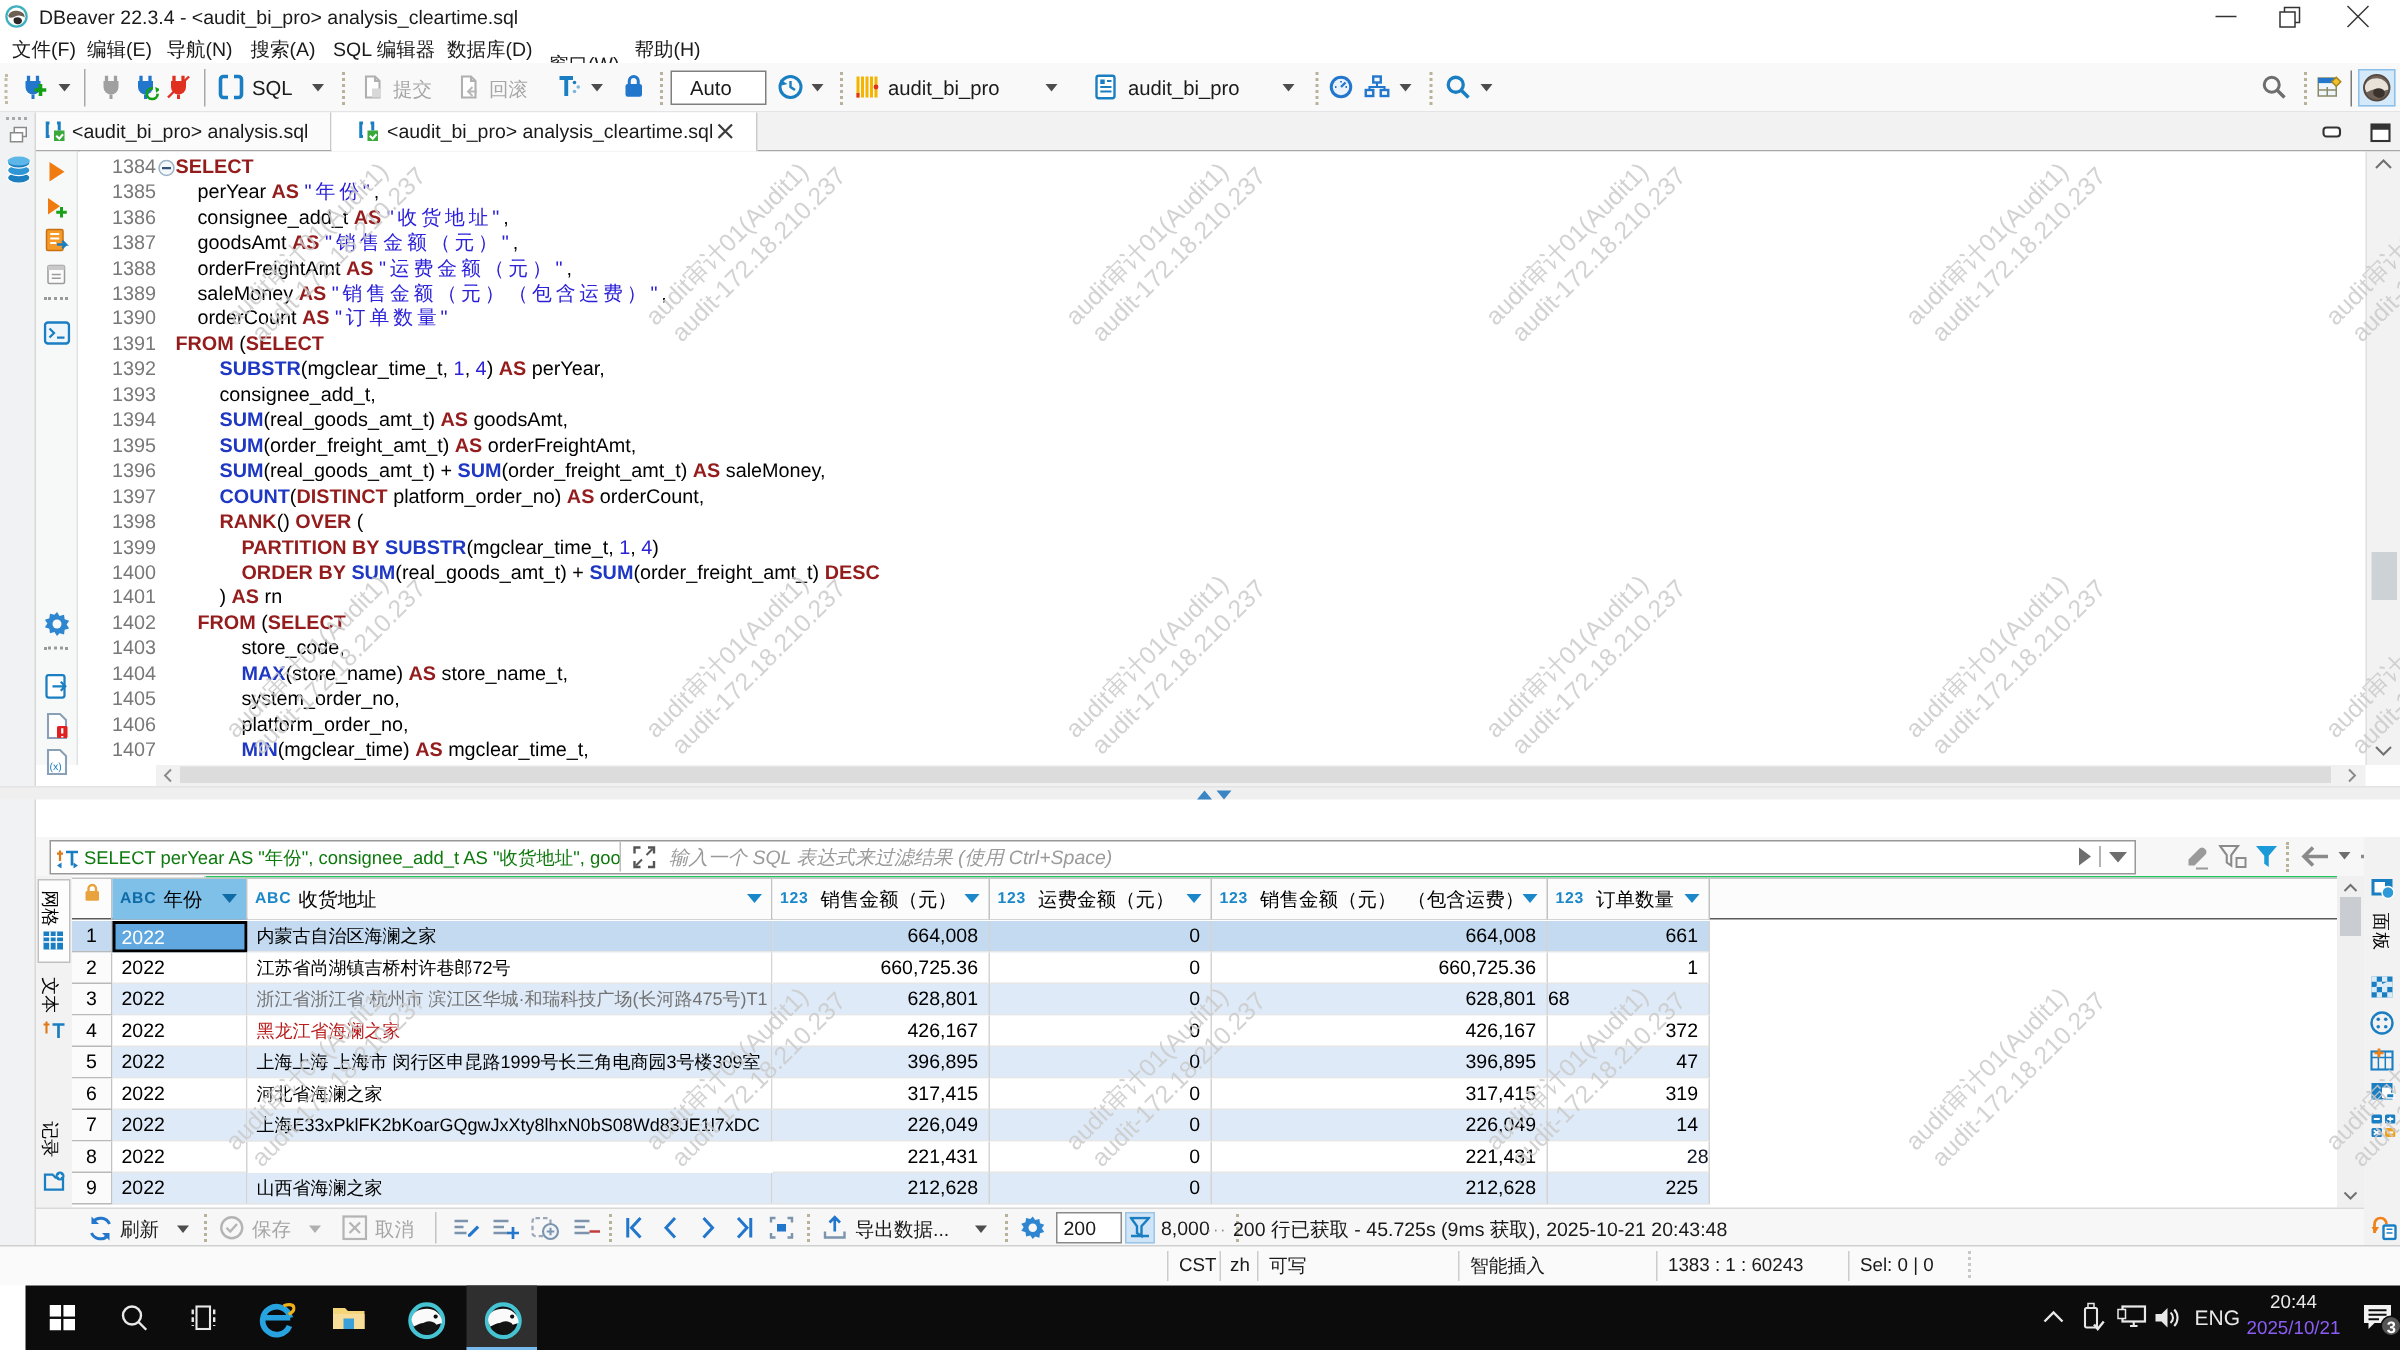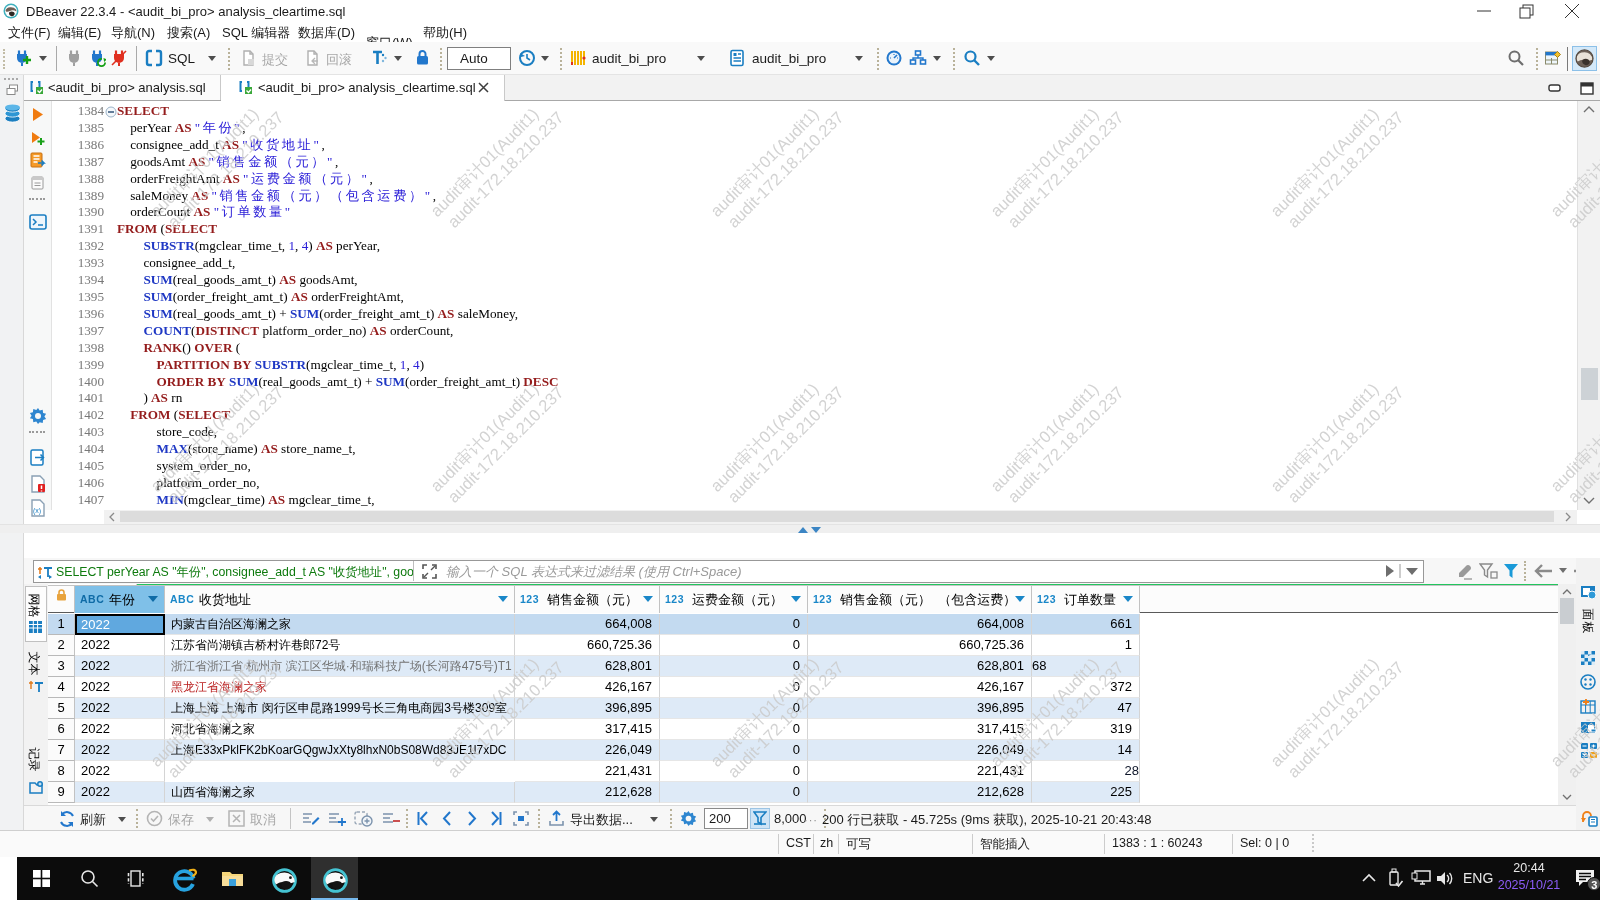--- a/index.html
+++ b/index.html
@@ -5,21 +5,21 @@
 html,body{width:1600px;height:900px;overflow:hidden;background:#fff;
  font-family:"Liberation Sans",sans-serif;-webkit-font-smoothing:antialiased;}
 .abs{position:absolute}
 #root{position:absolute;left:0;top:0;width:1600px;height:900px;background:#fff}
 .t13{font-size:13px;color:#1a1a1a;white-space:nowrap}
 .gray{color:#a6a6a6}
 .dd{width:0;height:0;border-left:4px solid transparent;border-right:4px solid transparent;border-top:5px solid #4d4d4d}
 .dd2{width:0;height:0;border-left:5px solid transparent;border-right:5px solid transparent;border-top:6px solid #1a80c4}
 .vsep{width:1px;background:#a9a9a9}
 .vdots{width:1px;border-left:2px dotted #b9b29a}
-pre{font-family:Liberation Serif, serif}
+pre{font-family:Liberation Sans, sans-serif}
 k{color:#941c1c;font-weight:bold}
 f{color:#1f38c4;font-weight:bold}
 s{color:#2c20d8;text-decoration:none;letter-spacing:2.6px}
 n{color:#2c20d8}
 </style></head><body>
 <div id="root">
 <svg class="abs" style="left:0;top:0;z-index:60;pointer-events:none" width="1600" height="856">
       <g transform="translate(212,-105) rotate(-45)" fill="#cbcbcb" font-size="16.5" font-family="Liberation Sans" text-anchor="middle" opacity="0.85">
         <text x="0" y="-5">audit审计01(Audit1)</text>
         <text x="10" y="15">audit-172.18.210.237</text>

